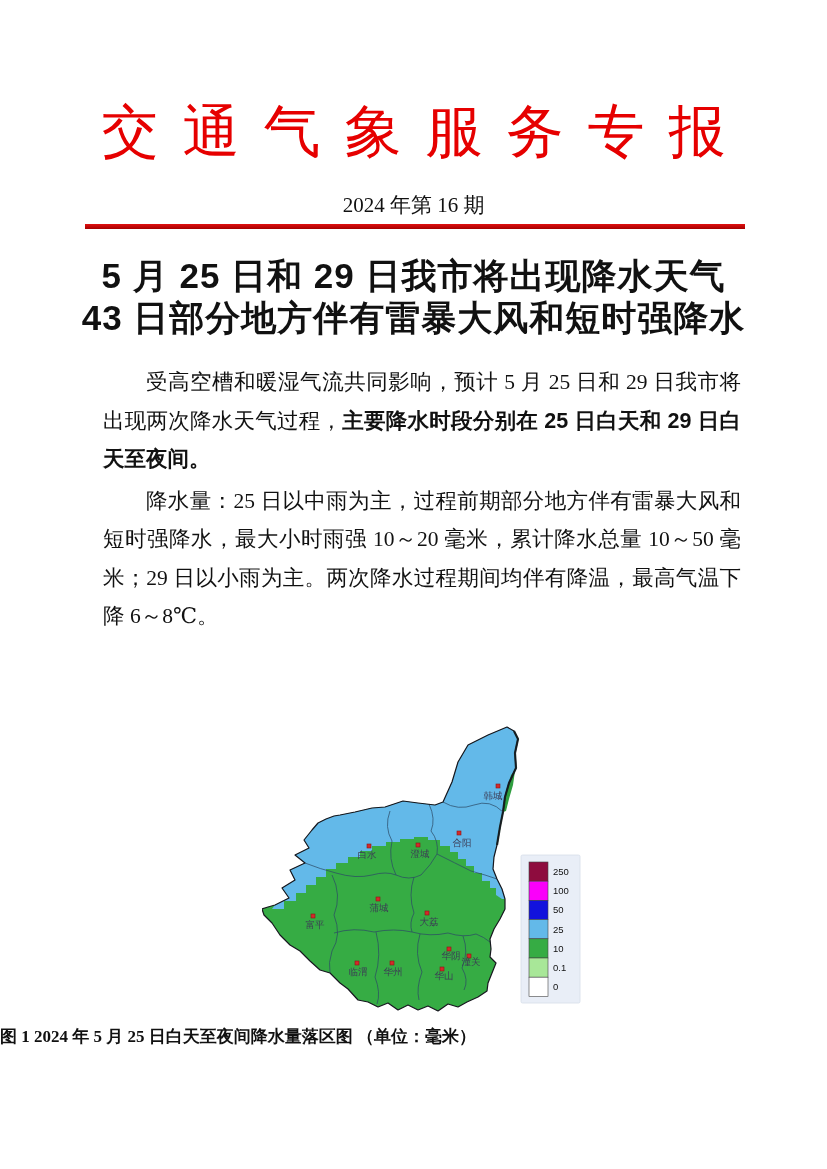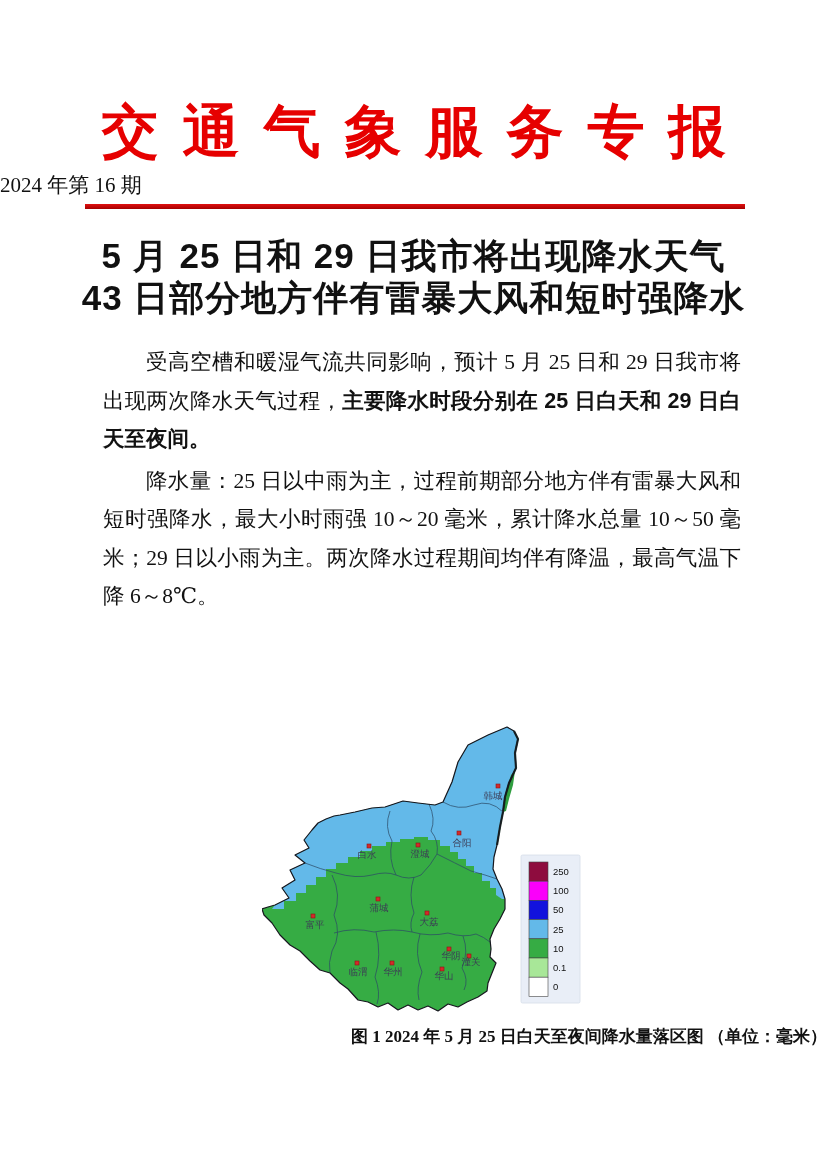--- a/index.html
+++ b/index.html
@@ -10,27 +10,29 @@
     background:#ffffff;
     font-family:"Liberation Serif","DejaVu Serif",serif;
     color:#111;
     overflow:hidden;
   }
   .doc-title{
     padding-top:92px;
     text-align:center;
     color:#e60000;
     font-size:57px;
-    font-weight:bold;
+    font-weight:normal;
     line-height:80px;
     letter-spacing:24px;
     padding-left:24px;
     font-family:"Liberation Serif","DejaVu Serif",serif;
   }
   .issue-line{
+    margin-top:20px;
+    text-align:center;
     font-size:21px;
     line-height:26px;
   }
   .org-row{
     display:flex;
     justify-content:space-between;
     margin:18px 85px 0 110px;
     font-size:21px;
     line-height:26px;
   }
@@ -69,21 +71,21 @@
     left:262px;
     top:723px;
     width:330px;
     height:300px;
   }
   .figure-caption{
     position:absolute;
     top:1026px;
     left:0;
     width:100%;
-    text-align:right;
+    text-align:left;
     font-size:17px;
     font-weight:bold;
     line-height:22px;
   }
   svg text{font-family:"Liberation Sans","DejaVu Sans",sans-serif;}
 </style>
 </head>
 <body>
 
 <div class="page">

